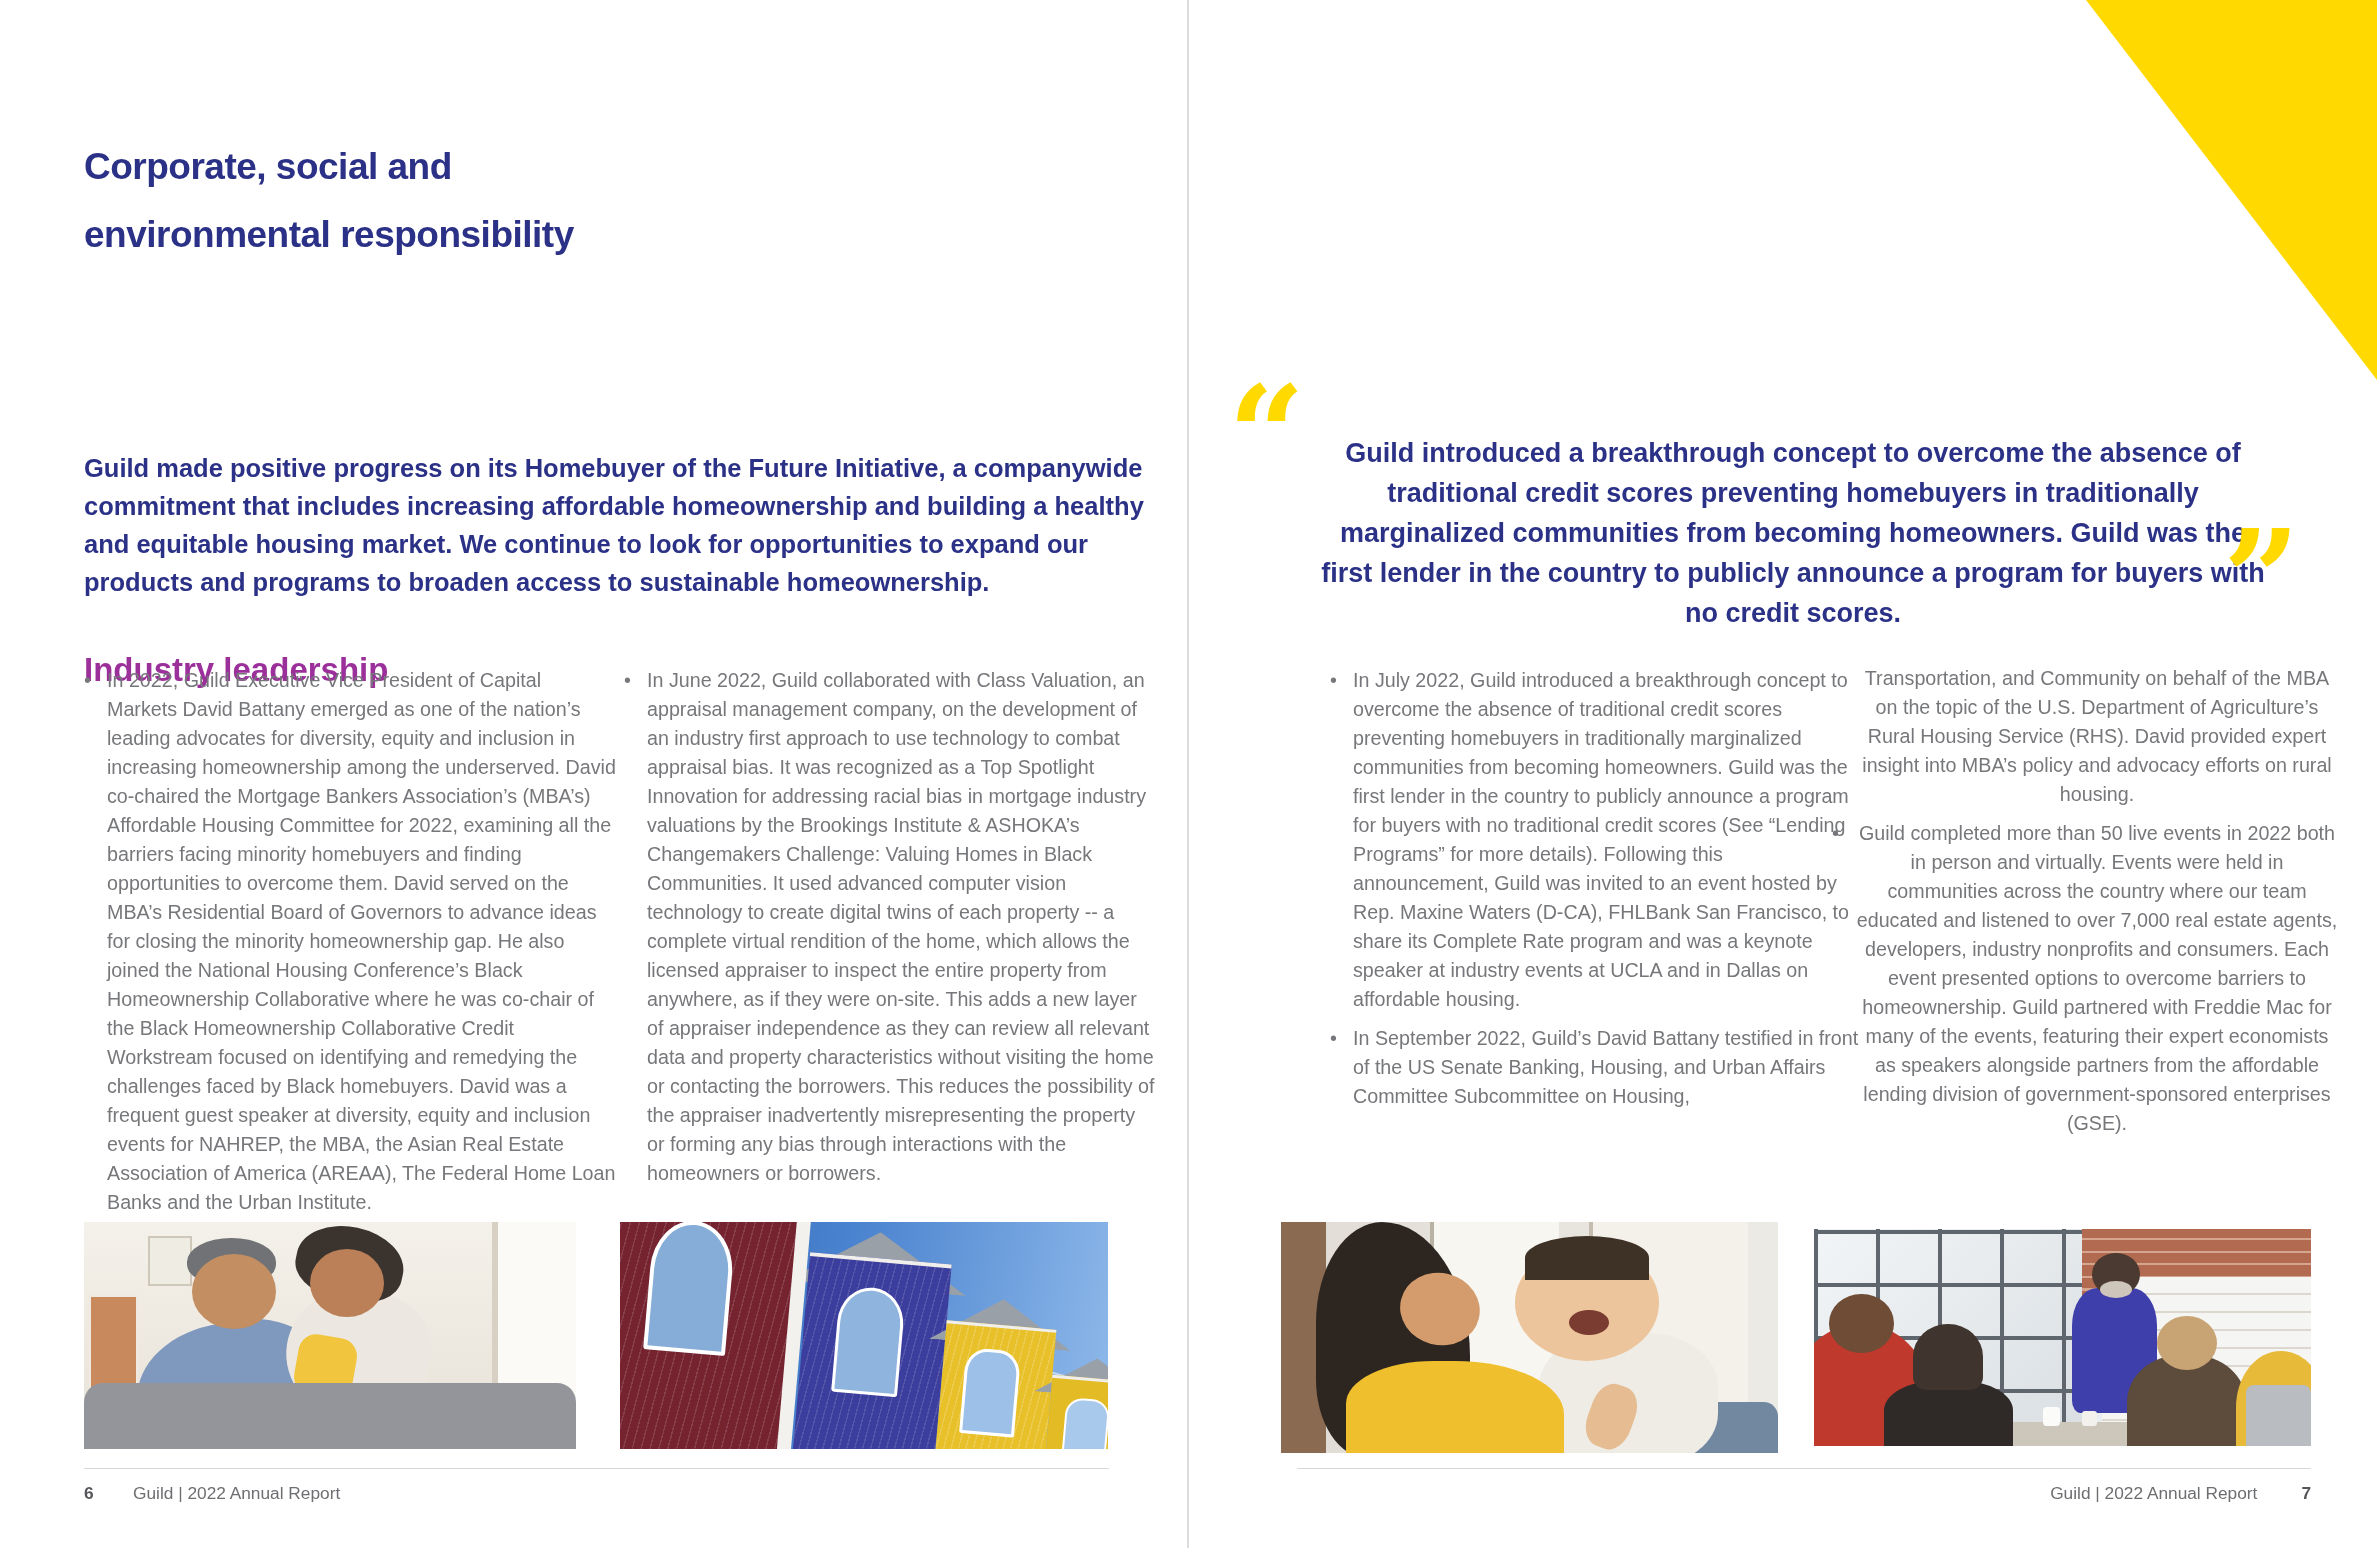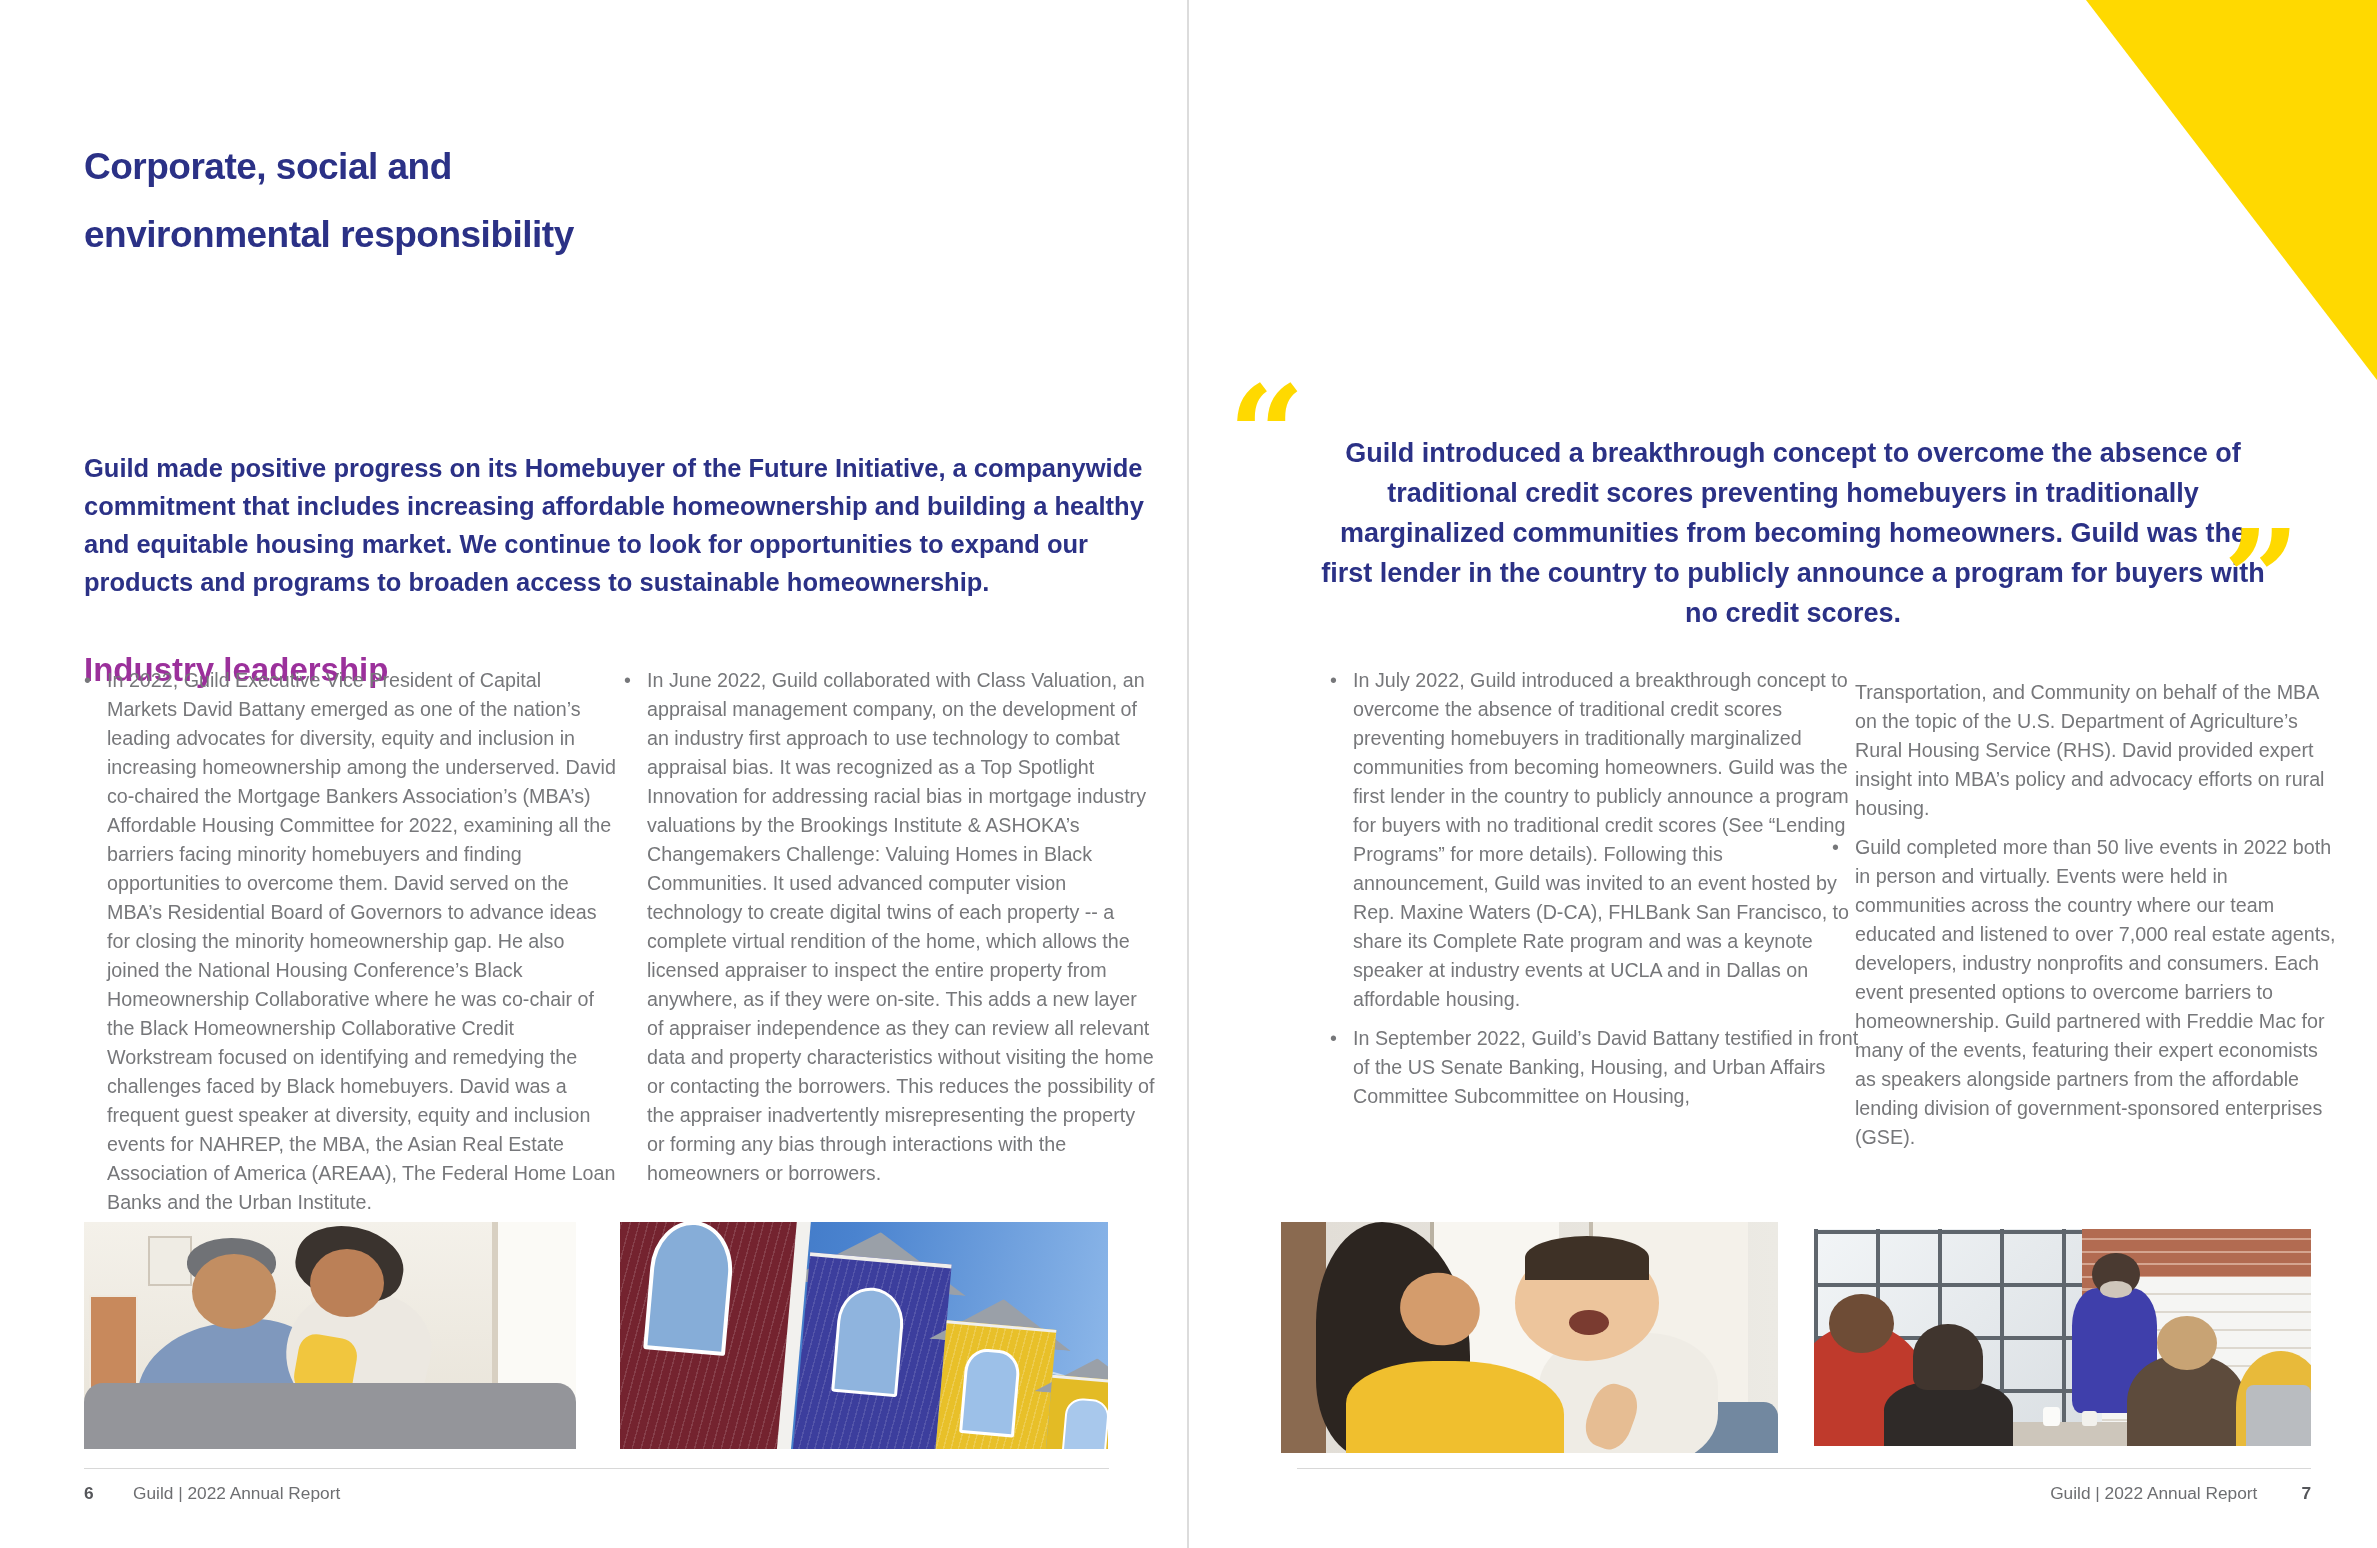--- a/index.html
+++ b/index.html
@@ -20,21 +20,21 @@
     font-size:37px; line-height:68px; letter-spacing:-0.5px; }
   .headline span{ display:block; }
   .intro{ left:84px; top:423px; width:1095px; color:#2b3186; font-weight:700;
     font-size:25.5px; line-height:38px; }
   .section-heading{ left:84px; top:624px; color:#9b309b; font-weight:700; font-size:33px; }
 
   .col{ color:#76777a; font-size:19.7px; line-height:29px; }
   .col-l1{ left:84px;  top:666px; width:532px; }
   .col-l2{ left:624px; top:666px; width:532px; }
   .col-r1{ left:1330px; top:666px; width:532px; }
-  .col-r2{ left:1832px; top:678px; width:507px; }
+  .col-r2{ left:1832px; top:664px; width:507px;text-align:center; }
   .bullet{ position:relative; padding-left:23px; }
   .bullet::before{ content:"\2022"; position:absolute; left:0; top:0; color:#76777a; }
   .para{ padding-left:23px; }
   .mt{ margin-top:10px; }
 
   
   .quote-text{ left:1314px; top:406px; width:958px; color:#2b3186; font-weight:700;
     font-size:27px; line-height:40px;text-align:center; }
   .qmark{ color:#ffd900; font-family:"DejaVu Serif", serif; font-weight:700;
     font-size:134px; line-height:0.62; }

